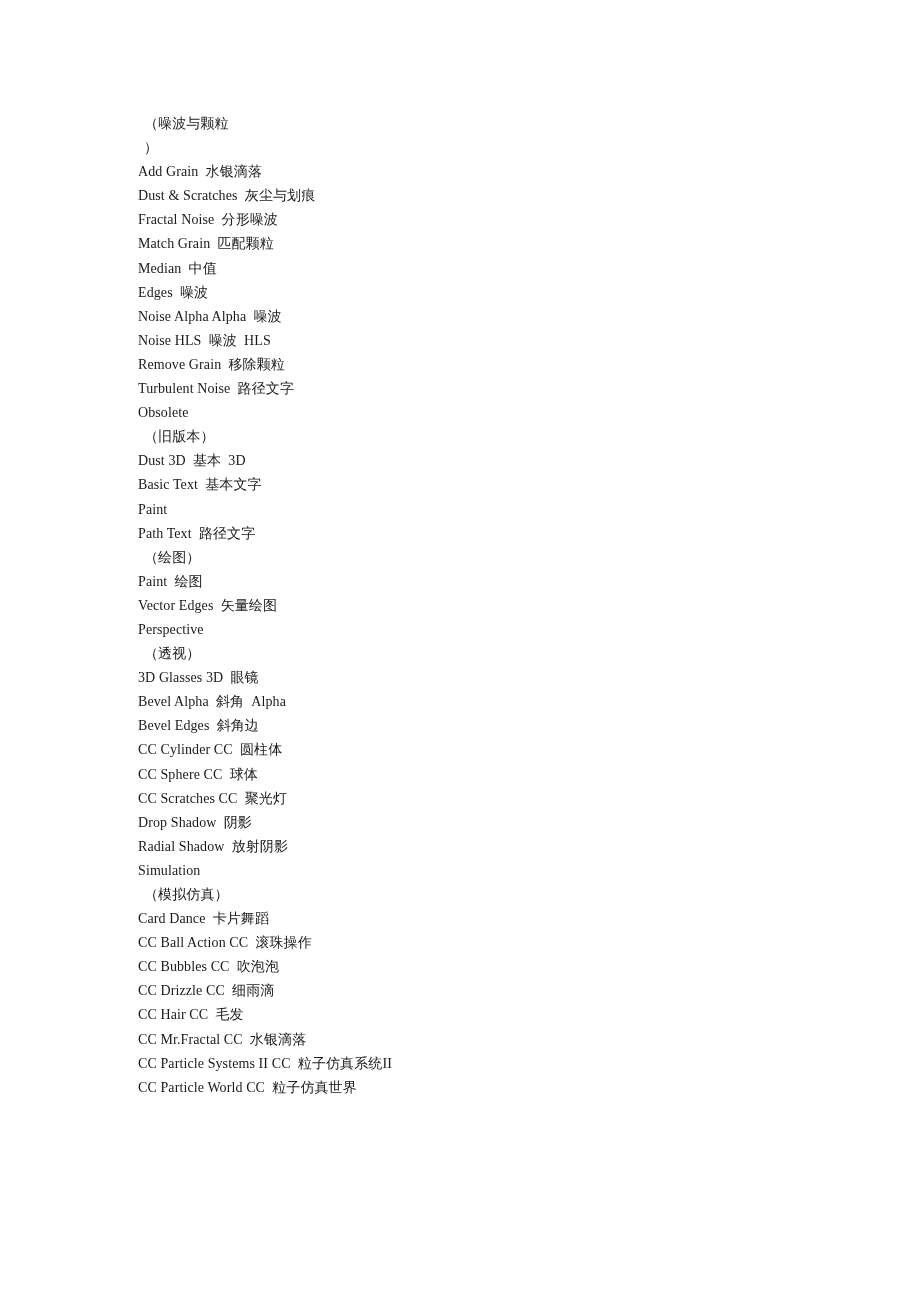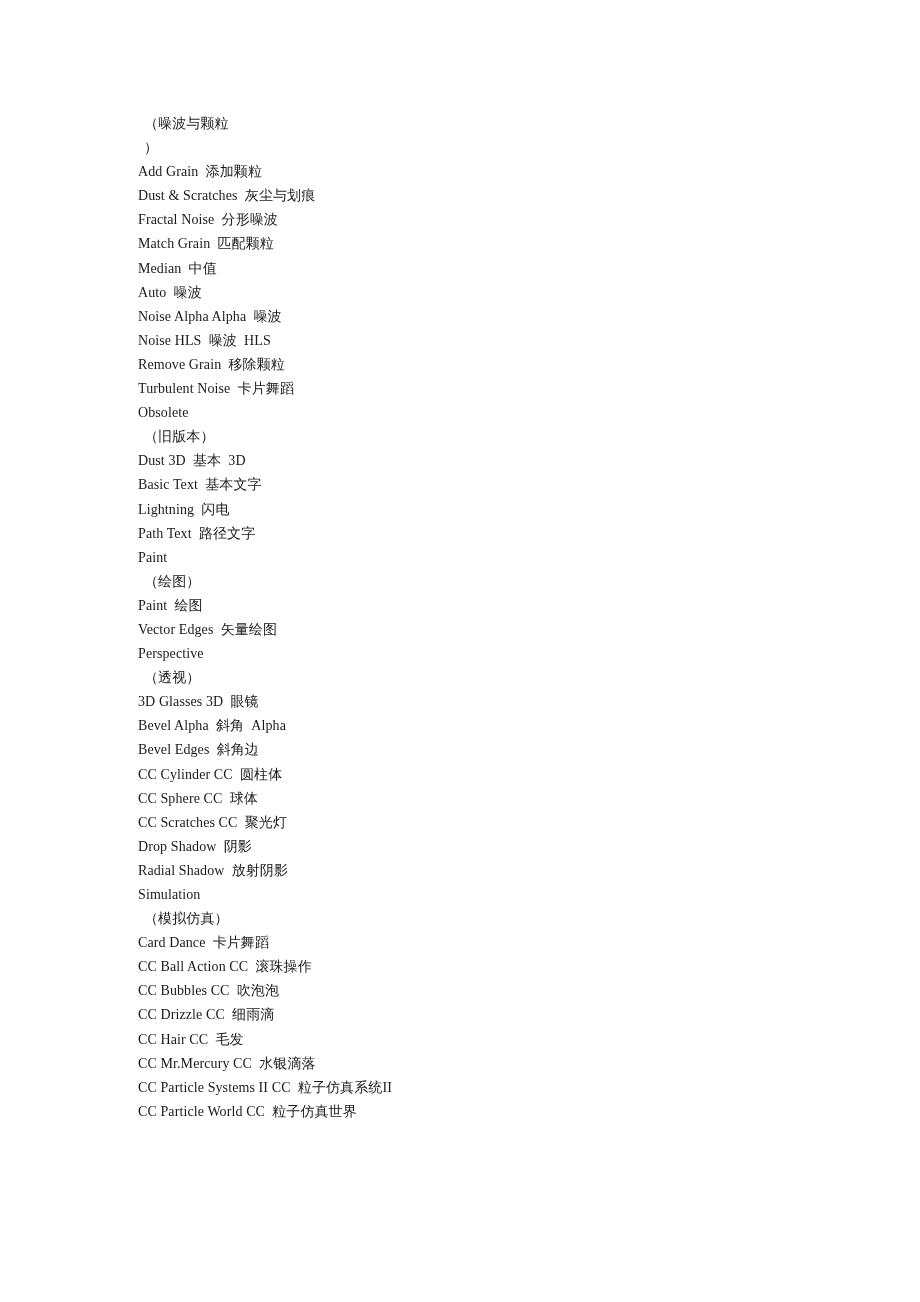--- a/index.html
+++ b/index.html
@@ -34,54 +34,53 @@
     padding-left: 6px;
   }
 </style>
 </head>
 <body>
 
 <div class="page">
   <div class="doc-body" id="doc-body">
       <div class="line indent">（噪波与颗粒</div>
       <div class="line indent">）</div>
-      <div class="line">Add Grain  添加颗粒</div>
+      <div class="line">Add Grain  水银滴落</div>
       <div class="line">Dust &amp; Scratches  灰尘与划痕</div>
       <div class="line">Fractal Noise  分形噪波</div>
       <div class="line">Match Grain  匹配颗粒</div>
       <div class="line">Median  中值</div>
-      <div class="line">Auto  噪波</div>
+      <div class="line">Edges  噪波</div>
       <div class="line">Noise Alpha Alpha  噪波</div>
       <div class="line">Noise HLS  噪波  HLS</div>
       <div class="line">Remove Grain  移除颗粒</div>
-      <div class="line">Turbulent Noise  卡片舞蹈</div>
+      <div class="line">Turbulent Noise  路径文字</div>
       <div class="line">Obsolete</div>
       <div class="line indent">（旧版本）</div>
       <div class="line">Dust 3D  基本  3D</div>
       <div class="line">Basic Text  基本文字</div>
-      <div class="line">Lightning  闪电</div>
+      <div class="line">Paint</div>
       <div class="line">Path Text  路径文字</div>
-      <div class="line">Paint</div>
       <div class="line indent">（绘图）</div>
       <div class="line">Paint  绘图</div>
       <div class="line">Vector Edges  矢量绘图</div>
       <div class="line">Perspective</div>
       <div class="line indent">（透视）</div>
       <div class="line">3D Glasses 3D  眼镜</div>
       <div class="line">Bevel Alpha  斜角  Alpha</div>
       <div class="line">Bevel Edges  斜角边</div>
       <div class="line">CC Cylinder CC  圆柱体</div>
       <div class="line">CC Sphere CC  球体</div>
       <div class="line">CC Scratches CC  聚光灯</div>
       <div class="line">Drop Shadow  阴影</div>
       <div class="line">Radial Shadow  放射阴影</div>
       <div class="line">Simulation</div>
       <div class="line indent">（模拟仿真）</div>
       <div class="line">Card Dance  卡片舞蹈</div>
       <div class="line">CC Ball Action CC  滚珠操作</div>
       <div class="line">CC Bubbles CC  吹泡泡</div>
       <div class="line">CC Drizzle CC  细雨滴</div>
       <div class="line">CC Hair CC  毛发</div>
-      <div class="line">CC Mr.Mercury CC  水银滴落</div>
+      <div class="line">CC Mr.Fractal CC  水银滴落</div>
       <div class="line">CC Particle Systems II CC  粒子仿真系统II</div>
       <div class="line">CC Particle World CC  粒子仿真世界</div>
     </div>
 </div>
 
 </body></html>

